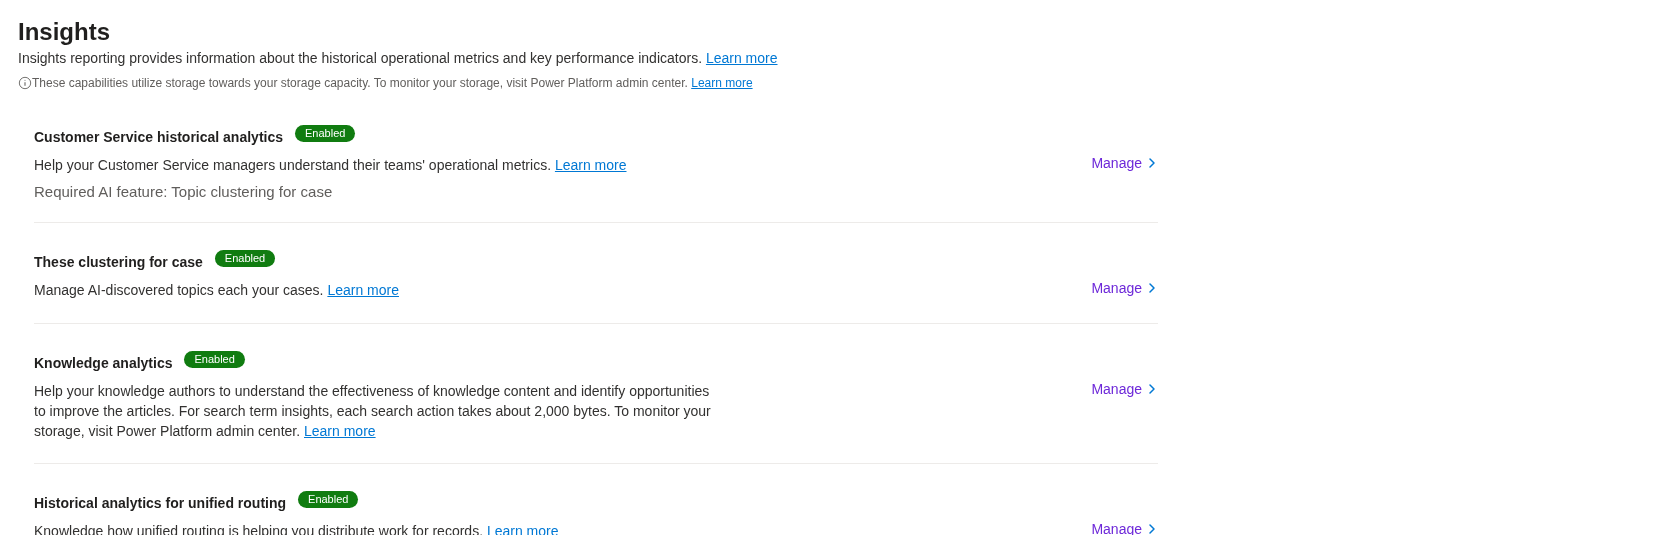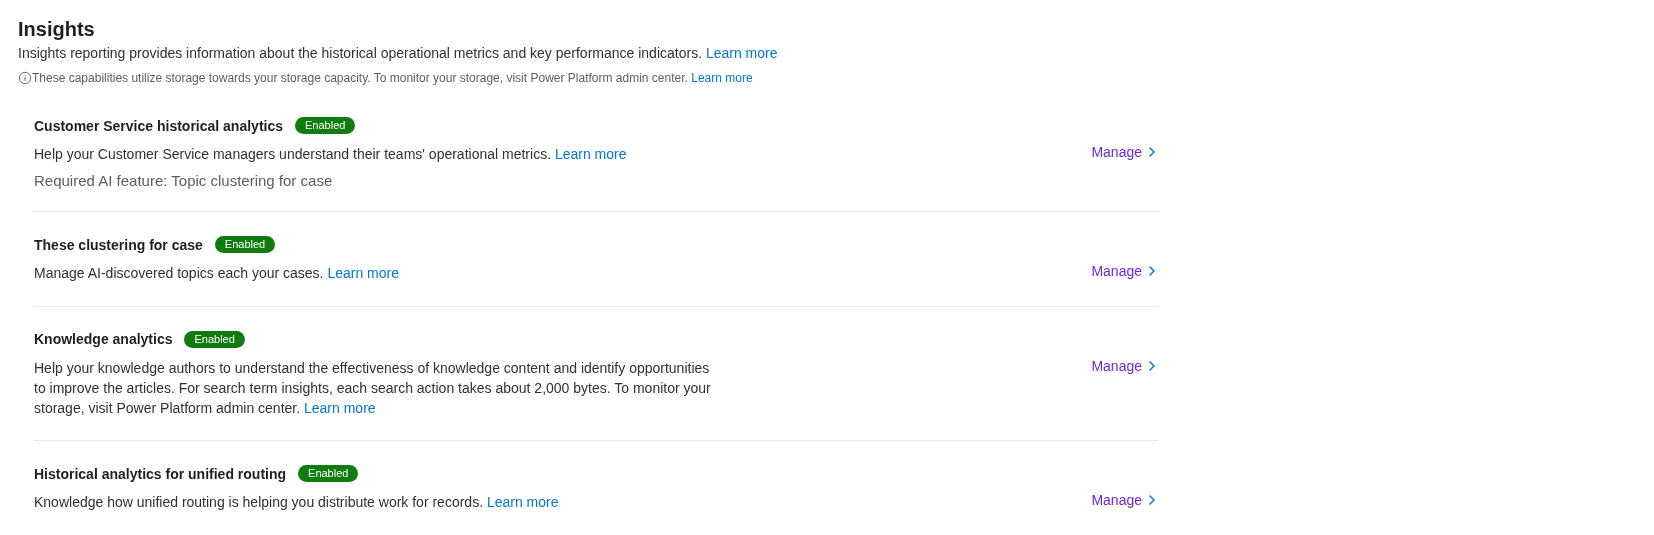--- a/index.html
+++ b/index.html
@@ -5,32 +5,33 @@
     * { box-sizing: border-box; margin: 0; padding: 0; }
     body {
       font-family: "Segoe UI", -apple-system, BlinkMacSystemFont, sans-serif;
       background: #ffffff;
       color: #323130;
       font-size: 14px;
       padding: 18px 0 0 18px;
       width: 1654px;
     }
     .page-title {
-      font-size: 20px;
+      font-size: 24px;
       font-weight: 600;
       color: #201f1e;
       margin-bottom: 4px;
     }
     .page-subtitle {
       font-size: 14px;
       color: #323130;
       margin-bottom: 10px;
     }
     .link {
       color: #0078d4;
+      text-decoration: underline;
       cursor: pointer;
     }
     .info-bar {
       display: flex;
       align-items: center;
       font-size: 12px;
       color: #605e5c;
       margin-bottom: 8px;
     }
     .info-icon {
@@ -54,20 +55,21 @@
     .section-header {
       display: flex;
       align-items: center;
       gap: 12px;
       margin-bottom: 10px;
     }
     .section-title {
       font-size: 14px;
       font-weight: 600;
       color: #201f1e;
+      margin-top: 7px;
     }
     .badge-enabled {
       background: #107c10;
       color: #ffffff;
       font-size: 11px;
       font-weight: 400;
       padding: 1px 10px;
       border-radius: 10px;
       line-height: 15px;
     }

